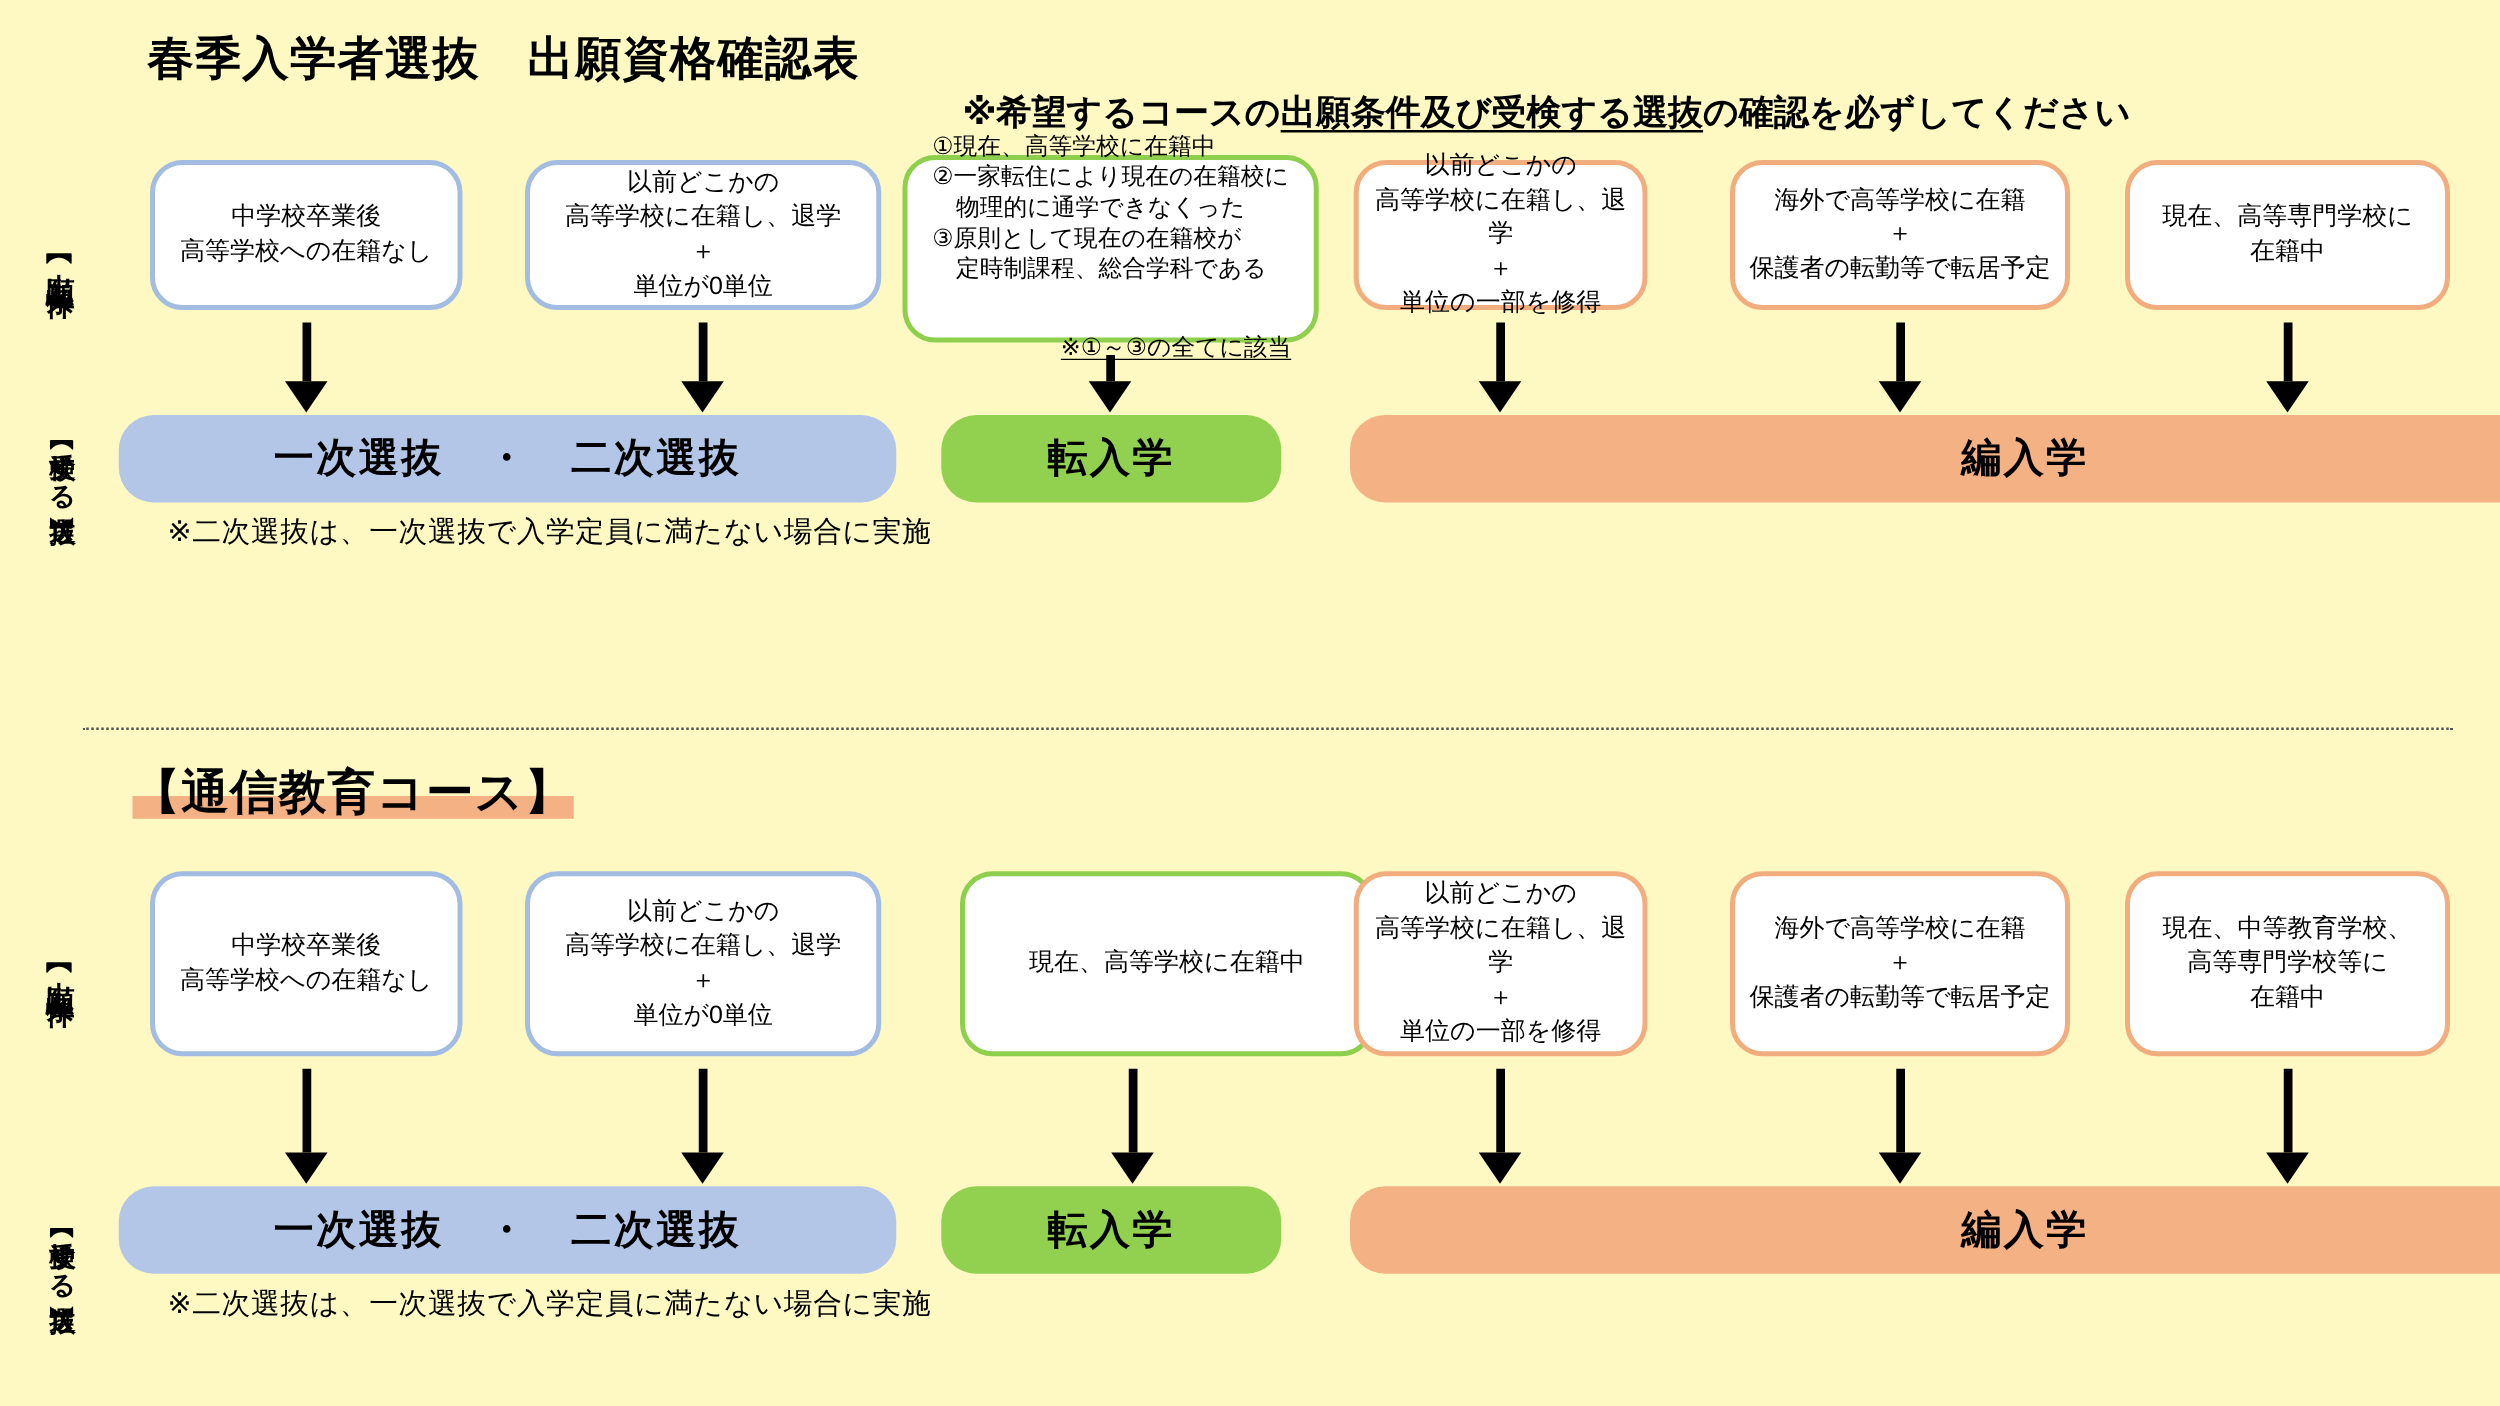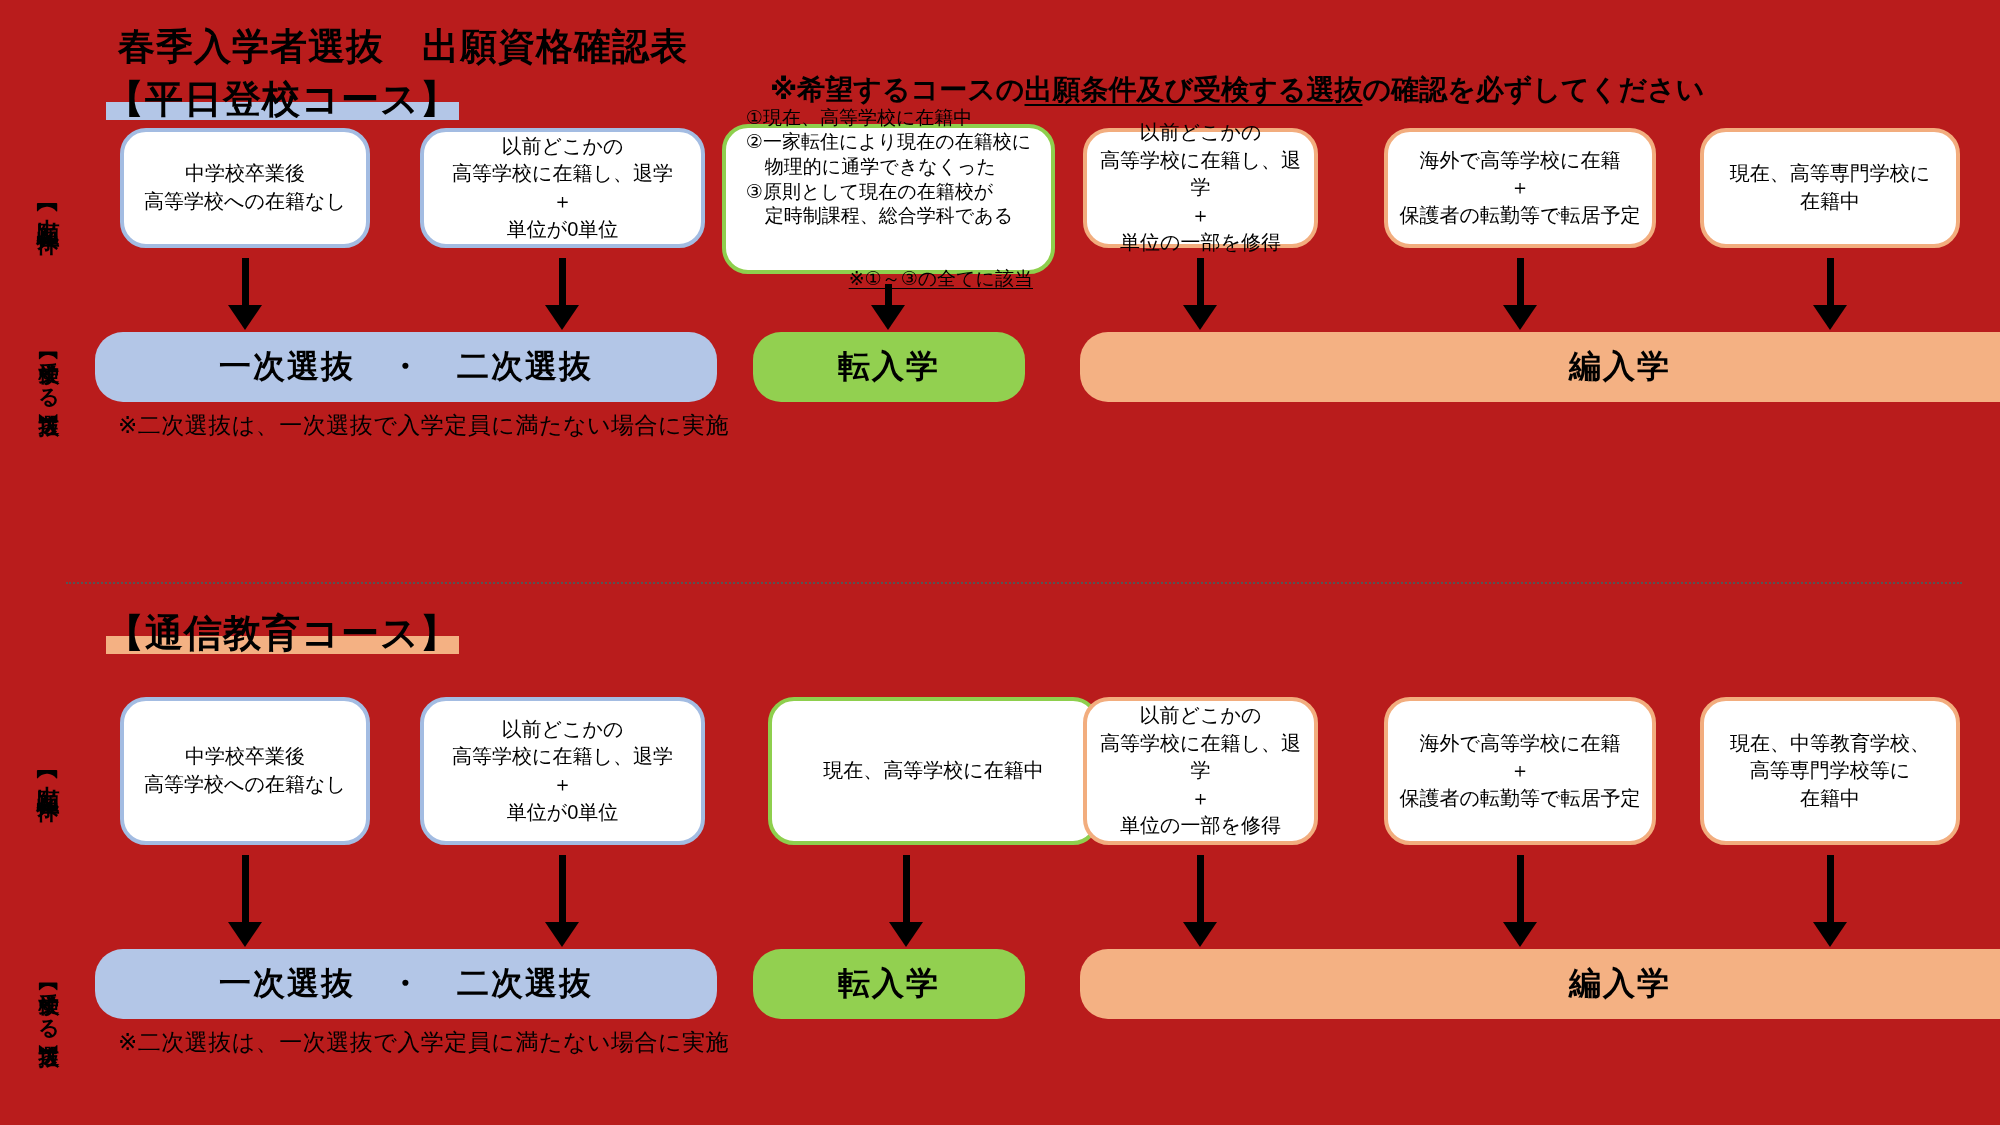--- a/index.html
+++ b/index.html
@@ -6,21 +6,21 @@
     --blue:#b3c6e7;
     --blue-border:#a3bce2;
     --green:#92d050;
     --green-border:#8ecf4d;
     --orange:#f4b183;
     --orange-border:#f2ad7e;
   }
   *{box-sizing:border-box;margin:0;padding:0;}
   html,body{background:#fff;}
   body{font-family:"Liberation Sans","DejaVu Sans",sans-serif;color:#000;}
-  .page{position:relative;width:2000px;height:1125px;background:#b91c1c;overflow:hidden;}
+  .page{position:relative;width:2000px;height:1125px;background:#fef9c3;overflow:hidden;}
 
   
   .doc-title{position:absolute;left:118px;top:22px;font-size:37px;font-weight:bold;letter-spacing:1px;}
   .doc-note{position:absolute;left:770px;top:33px;font-size:28px;font-weight:bold;margin-top:38px;}
   .doc-note .u{text-decoration:underline;text-underline-offset:5px;text-decoration-thickness:2px;}
 
   
   .sec{position:absolute;left:0;width:2000px;}
   .sec1{top:72px;height:508px;}
   .sec2{top:595px;height:530px;}
@@ -77,37 +77,36 @@
 
   
   .bar{position:absolute;height:70px;border-radius:28px;display:flex;align-items:center;justify-content:center;
        font-weight:bold;font-size:32px;letter-spacing:2px;}
   .sec1 .bar{top:260px;}
   .sec2 .bar{top:354px;}
   .bar-blue{left:95px;width:622px;background:var(--blue);}
   .bar-green{left:753px;width:272px;background:var(--green);}
   .bar-orange{left:1080px;width:1080px;background:var(--orange);}
 
-  .bar-note{position:absolute;left:118px;font-size:23px;letter-spacing:0.5px;}
+  .bar-note{position:absolute;left:134px;font-size:23px;letter-spacing:0.5px;}
   .sec1 .bar-note{top:338px;}
   .sec2 .bar-note{top:432px;}
 
   
   .divider{position:absolute;left:66px;top:582px;width:1896px;height:0;border-top:2px dotted #555;}
 </style>
 </head>
 <body>
 
 <div class="page">
 
   <h1 class="doc-title">春季入学者選抜　出願資格確認表</h1>
   <div class="doc-note"><span>※希望するコースの</span><span class="u">出願条件及び受検する選抜</span><span>の確認を必ずしてください</span></div>
 
   <section class="sec sec1">
-    <h2 class="sec-heading"><span class="hl-blue">【平日登校コース】</span></h2>
 
     <div class="side-label side-cond">
         <span class="vtext">【出願条件】</span>
       </div>
     <div class="side-label side-sel">
         <span class="vtext">【受検する選抜】</span>
       </div>
 
     <div class="box blue-box c1">
         <div class="box-text">中学校卒業後

